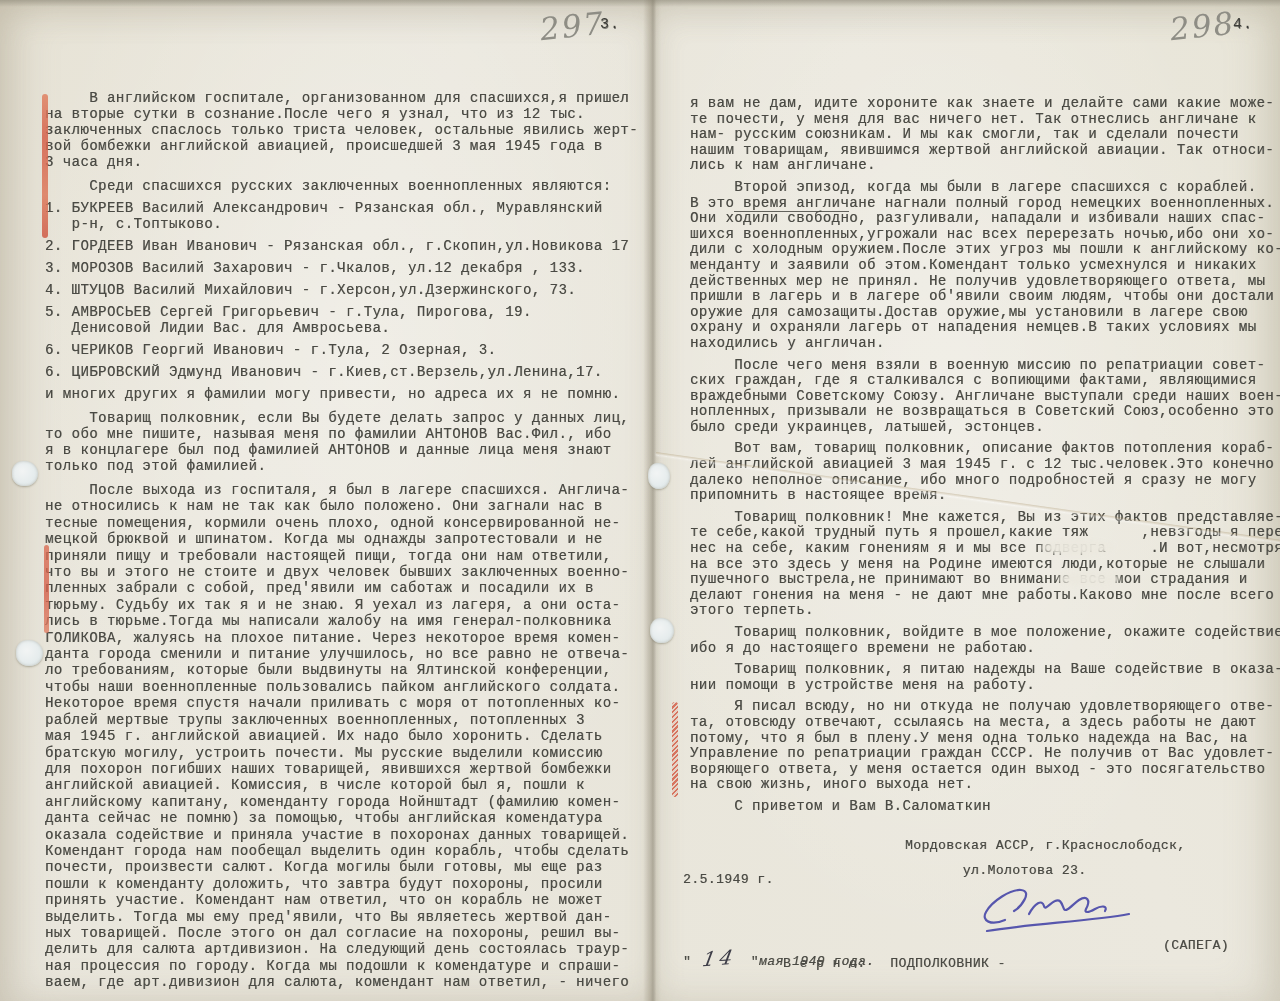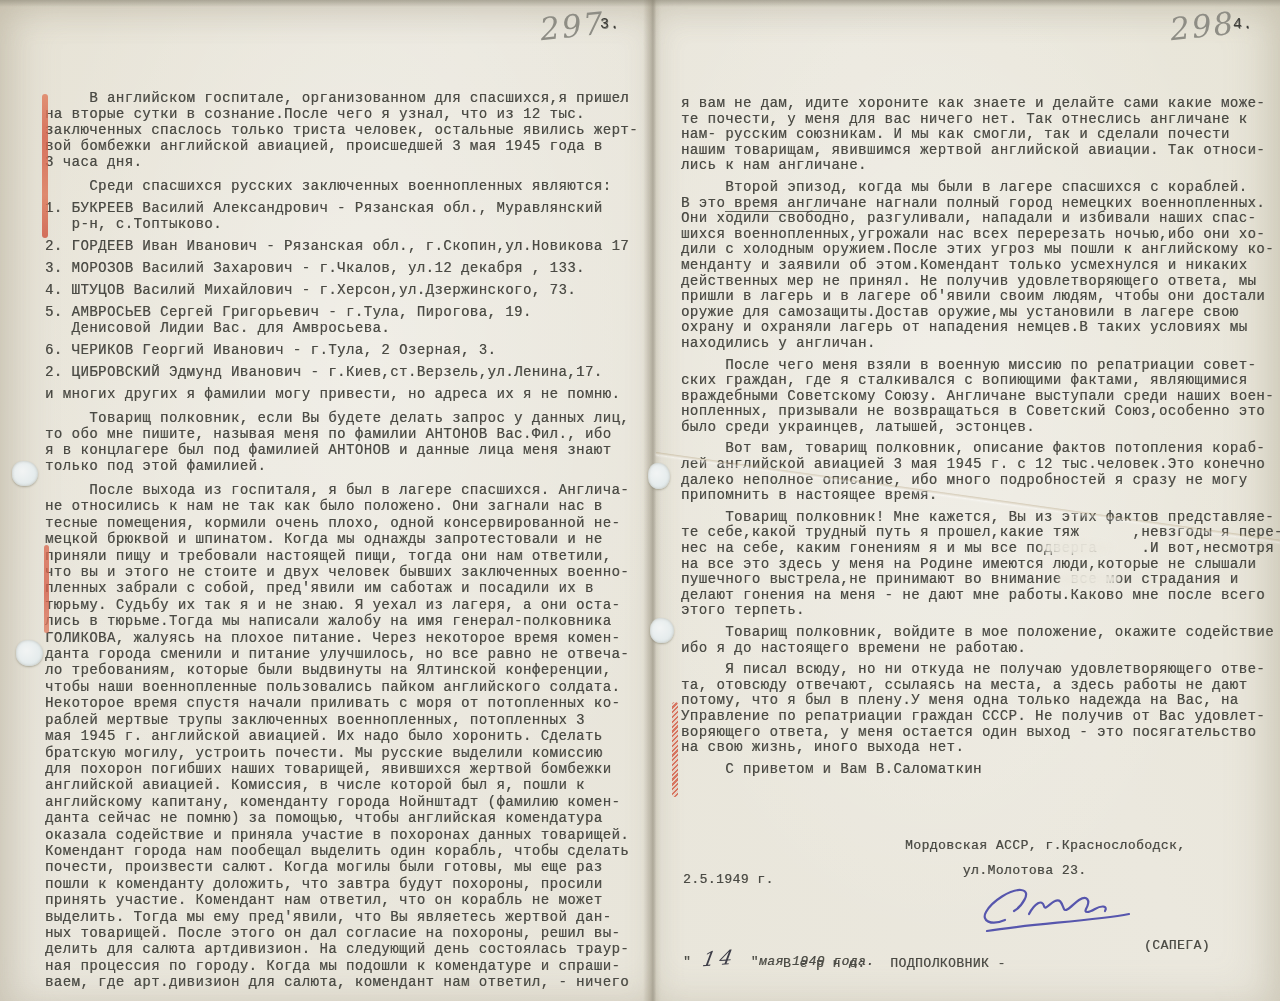--- a/index.html
+++ b/index.html
@@ -11,21 +11,21 @@
     background:radial-gradient(ellipse at 55% 35%, rgba(255,255,255,0.30), rgba(255,255,255,0) 65%),
                linear-gradient(120deg,#e7e3d6,#eae7dd 40%,#e8e5da);
     box-shadow:inset 18px 0 40px rgba(150,140,115,0.25), inset 0 14px 30px rgba(150,140,115,0.22);}
   .page-right{left:655px;width:625px;
     background:radial-gradient(ellipse at 45% 40%, rgba(255,255,255,0.28), rgba(255,255,255,0) 65%),
                linear-gradient(250deg,#e8e5d8,#ebe8de 45%,#e9e6db);
     box-shadow:inset -16px 0 40px rgba(150,140,115,0.22), inset 0 14px 30px rgba(150,140,115,0.2);}
   .textcol{position:absolute;color:#4a4a44;font-size:14px;letter-spacing:0.45px;
            text-shadow:0.4px 0.4px 0.6px rgba(74,74,68,0.55);}
   .page-left .textcol{left:45px;top:90px;width:600px;}
-  .page-right .textcol{left:26px;top:90px;width:585px;}
+  .page-right .textcol{left:35px;top:90px;width:585px;}
   .para{white-space:pre;margin:8px 0 0;line-height:16px;}
   .para.first{margin-top:0;}
   .para.big{line-height:16.4px;font-family:Liberation Mono, monospace;}
   .list-item{white-space:pre;margin:6px 0 0;line-height:16px;}
   .page-right .para{margin-top:6px;line-height:15.6px;}
   .u{border-bottom:1.4px solid rgba(74,74,68,0.85);padding-bottom:16px;}
   .typed-num{position:absolute;top:16px;font-size:15px;color:#3c3c38;
              text-shadow:0.5px 0.5px 0.5px rgba(60,60,55,0.6);letter-spacing:1px;}
   .hw-num{position:absolute;top:8px;font-family:"DejaVu Serif",serif;font-style:italic;
           font-size:31px;color:#8e8d85;transform:rotate(-6deg);letter-spacing:2px;}
@@ -53,21 +53,21 @@
         box-shadow:0 1px 2px rgba(255,255,255,0.35);}
   .stain{position:absolute;background:#ece9df;border-radius:50%;filter:blur(2px);opacity:0.95;}
   .stain1{left:1040px;top:540px;width:74px;height:15px;}
   .stain2{left:1058px;top:572px;width:62px;height:14px;}
   
   .abs{position:absolute;white-space:pre;color:#4a4a44;font-size:13px;letter-spacing:0.45px;
        text-shadow:0.4px 0.4px 0.6px rgba(74,74,68,0.55);}
   .address{left:250px;top:833px;line-height:25px;}
   .date{left:28px;top:872px;}
   .verno{left:128px;top:956px;}
-  .sapega{left:489px;top:938px;}
+  .sapega{left:508px;top:938px;}
   .bottomline{left:28px;top:946px;}
   .hw-day{display:inline-block;font-family:"DejaVu Serif",serif;font-style:italic;font-size:20px;
           color:#3e3e48;transform:skewX(-14deg) rotate(-4deg);margin:0 14px 0 12px;
           text-shadow:none;letter-spacing:4px;}
   .may{margin-left:0;font-style:italic;}
   .sig{position:absolute;left:320px;top:884px;width:178px;height:58px;}
 </style>
 </head>
 <body>
 
@@ -84,21 +84,21 @@
 3 часа дня.</div>
       <div class="para">     Среди спасшихся русских заключенных военнопленных являются:</div>
       <div class="list-item">1. БУКРЕЕВ Василий Александрович - Рязанская обл., Муравлянский
    р-н, с.Топтыково.</div>
       <div class="list-item">2. ГОРДЕЕВ Иван Иванович - Рязанская обл., г.Скопин,ул.Новикова 17</div>
       <div class="list-item">3. МОРОЗОВ Василий Захарович - г.Чкалов, ул.12 декабря , 133.</div>
       <div class="list-item">4. ШТУЦОВ Василий Михайлович - г.Херсон,ул.Дзержинского, 73.</div>
       <div class="list-item">5. АМВРОСЬЕВ Сергей Григорьевич - г.Тула, Пирогова, 19.
    Денисовой Лидии Вас. для Амвросьева.</div>
       <div class="list-item">6. ЧЕРИКОВ Георгий Иванович - г.Тула, 2 Озерная, 3.</div>
-      <div class="list-item">2. ЦИБРОВСКИЙ Эдмунд Иванович - г.Киев,ст.Верзель,ул.Ленина,17.</div>
+      <div class="list-item">6. ЦИБРОВСКИЙ Эдмунд Иванович - г.Киев,ст.Верзель,ул.Ленина,17.</div>
       <div class="list-item">и многих других я фамилии могу привести, но адреса их я не помню.</div>
       <div class="para">     Товарищ полковник, если Вы будете делать запрос у данных лиц,
 то обо мне пишите, называя меня по фамилии АНТОНОВ Вас.Фил., ибо
 я в концлагере был под фамилией АНТОНОВ и данные лица меня знают
 только под этой фамилией.</div>
       <div class="para big">     После выхода из госпиталя, я был в лагере спасшихся. Англича-
 не относились к нам не так как было положено. Они загнали нас в
 тесные помещения, кормили очень плохо, одной консервированной не-
 мецкой брюквой и шпинатом. Когда мы однажды запротестовали и не
 приняли пищу и требовали настоящей пищи, тогда они нам ответили,
@@ -162,20 +162,22 @@
 припомнить в настоящее время.</div>
       <div class="para">     Товарищ полковник! Мне кажется, Вы из этих фактов представляе-
 те себе,какой трудный путь я прошел,какие тяж      ,невзгоды я пере-
 нес на себе, каким гонениям я и мы все подверга     .И вот,несмотря
 на все это здесь у меня на Родине имеются люди,которые не слышали
 пушечного выстрела,не принимают во внимание все мои страдания и
 делают гонения на меня - не дают мне работы.Каково мне после всего
 этого терпеть.</div>
       <div class="para">     Товарищ полковник, войдите в мое положение, окажите содействие
 ибо я до настоящего времени не работаю.</div>
+      <div class="para">     Товарищ полковник, я питаю надежды на Ваше содействие в оказа-
+нии помощи в устройстве меня на работу.</div>
       <div class="para">     Я писал всюду, но ни откуда не получаю удовлетворяющего отве-
 та, отовсюду отвечают, ссылаясь на места, а здесь работы не дают
 потому, что я был в плену.У меня одна только надежда на Вас, на
 Управление по репатриации граждан СССР. Не получив от Вас удовлет-
 воряющего ответа, у меня остается один выход - это посягательство
 на свою жизнь, иного выхода нет.</div>
       <div class="para">     С приветом и Вам В.Саломаткин</div>
     </div>
 
     <div class="abs address">Мордовская АССР, г.Краснослободск,

